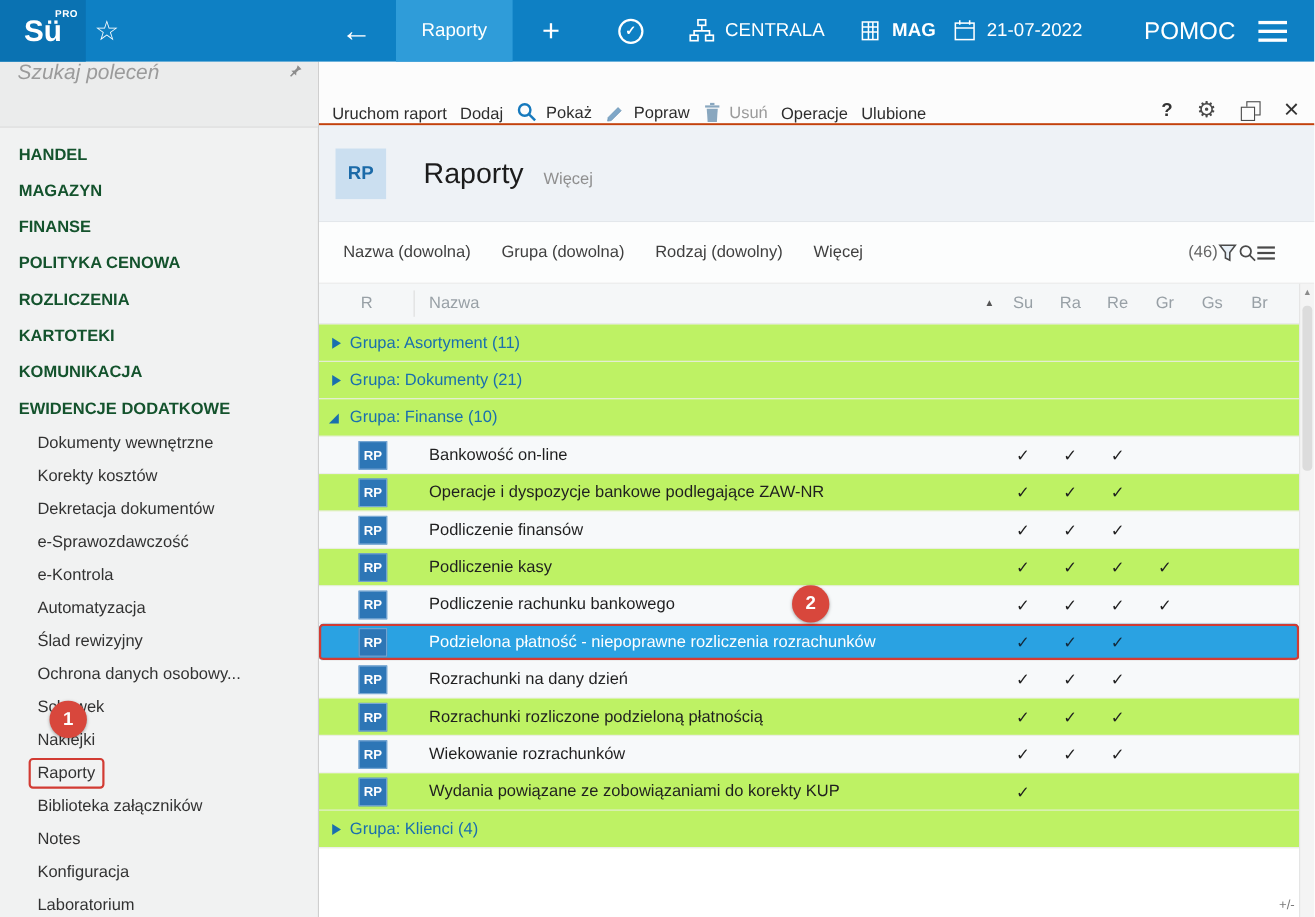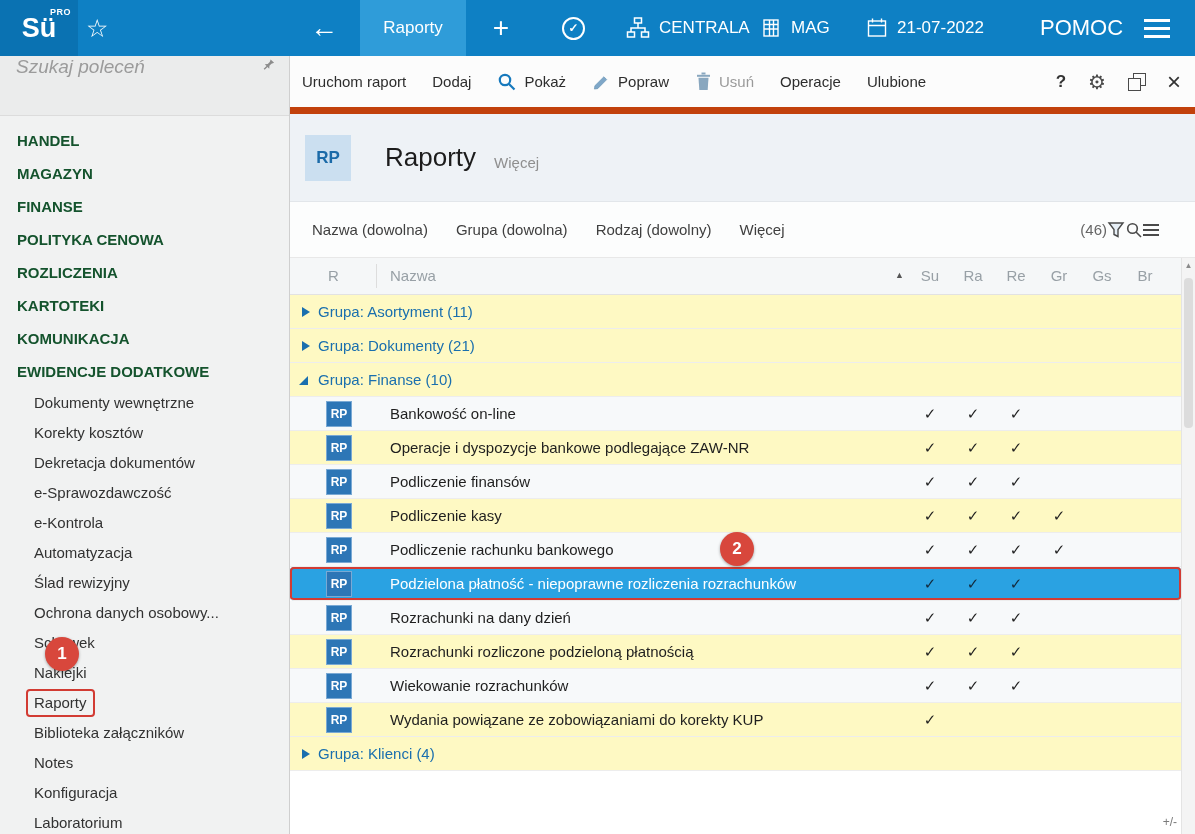--- a/index.html
+++ b/index.html
@@ -13,40 +13,40 @@
   .logo-text { font-size:27px; font-weight:bold; }
   .logo-badge { position:absolute; top:7px; right:7px; font-size:9px; font-weight:bold; letter-spacing:.5px; }
   .tb-star { left:86px; font-size:25px; }
   .tb-back { left:302px; width:44px; font-size:28px; justify-content:center; font-weight:200; }
   .tab-active { left:360px; width:106px; background:#2f9cd9; justify-content:center; font-size:17px; }
   .tab-plus { left:478px; width:46px; font-size:28px; font-weight:200; justify-content:center; }
   .tb-check { left:562px; }
   .check-circle { width:23px; height:23px; border:2px solid #fff; border-radius:50%; display:flex; align-items:center; justify-content:center; font-size:12px; font-weight:bold; }
   .tb-group { gap:9px; font-size:17px; }
   .g-central { left:626px; }
-  .g-mag { left:760px; }
+  .g-mag { left:780px;font-weight:bold; }
   .g-date { left:866px; }
   .tb-help { left:1040px; font-size:22px; }
   .tb-menu { left:1144px; }
   .burger { width:26px; height:19px; border-top:3px solid #fff; border-bottom:3px solid #fff; position:relative; }
   .burger::after { content:""; position:absolute; left:0; right:0; top:5px; height:3px; background:#fff; }
 
   
   .sidebar { position:absolute; left:0; top:56px; width:290px; bottom:0; background:#f1f2f2; border-right:1px solid #cfcfcf; }
   .search { height:60px; background:#ebecec; border-bottom:1px solid #dcdcdc; display:flex; align-items:flex-start; padding:0 14px 0 16px; }
   .search input { flex:1; border:none; background:transparent; outline:none; font-family:"Liberation Sans",sans-serif; font-size:19px; font-style:italic; color:#9b9b9b; }
   .search input::placeholder { color:#9b9b9b; font-style:italic; }
   .navlist { padding-top:8px; }
   .cat { height:33px; line-height:33px; padding-left:17px; color:#14532d; font-weight:bold; font-size:15px; }
   .sub { height:30px; line-height:30px; padding-left:34px; color:#323232; font-size:15px; white-space:nowrap; }
   .raporty-box { display:inline-block; border:2px solid #d23b33; border-radius:4px; padding:0 6px; margin-left:-8px; line-height:24px; }
 
   
   .main { position:absolute; left:290px; top:56px; right:0; bottom:0; background:#fff; }
-  .toolbar { height:58px; display:flex; align-items:center; gap:26px; padding:0 14px 0 12px; border-bottom:7px solid #c2410c; font-size:15px; color:#2d2d2d; background:#fcfcfc; }
+  .toolbar { height:58px; display:flex; align-items:flex-end; gap:12px; padding:0 14px 0 12px; border-bottom:2px solid #c2410c; font-size:15px; color:#2d2d2d; background:#fcfcfc; }
   .tbi { display:flex; align-items:center; gap:7px; cursor:default; }
   .tbi.disabled { color:#9a9a9a; }
   .toolbar-right { margin-left:auto; display:flex; align-items:center; gap:22px; }
   .q-help { font-size:17px; font-weight:bold; color:#333; }
   .gear { font-size:20px; color:#4a4a4a; line-height:1; }
   .win-icon { position:relative; width:17px; height:17px; }
   .win-icon::before { content:""; position:absolute; left:5px; top:0; width:11px; height:11px; border:1.5px solid #4a4a4a; }
   .win-icon::after { content:""; position:absolute; left:0; top:5px; width:11px; height:11px; border:1.5px solid #4a4a4a; background:#fcfcfc; }
   .close-x { font-size:24px; color:#333; line-height:1; }
 
@@ -60,21 +60,21 @@
   .list-icon { width:16px; height:12px; border-top:2px solid #4a4a4a; border-bottom:2px solid #4a4a4a; position:relative; }
   .list-icon::after { content:""; position:absolute; left:0; right:0; top:3px; height:2px; background:#4a4a4a; }
 
   .gridhead { position:relative; height:37px; background:#f5f7f8; border-bottom:1px solid #e2e2e2; color:#98a0a6; font-size:15px; margin-right:14px; }
   .gh-r { position:absolute; left:38px; top:9px; }
   .gh-sep { position:absolute; left:86px; top:6px; bottom:6px; width:1px; background:#ddd; }
   .gh-name { position:absolute; left:100px; top:9px; }
   .gh-sort { position:absolute; left:605px; top:12px; font-size:9px; color:#555; }
 
   .grid { margin-right:14px; }
-  .row { position:relative; height:34px; border-bottom:1px solid #ededed; background:#fef9c3; }
+  .row { position:relative; height:34px; border-bottom:1px solid #ededed; background:#bef264; }
   .row.alt { background:#f7f9fa; }
   .chk { position:absolute; top:8px; width:26px; text-align:center; font-size:15px; color:#1f1f1f; }
   .c0{left:627px}.c1{left:670px}.c2{left:713px}.c3{left:756px}.c4{left:799px}.c5{left:842px}
   .ghc { top:9px; color:#98a0a6; }
   .tri-c { position:absolute; left:12px; top:12px; width:0; height:0; border-left:8px solid #1a6fae; border-top:5px solid transparent; border-bottom:5px solid transparent; }
   .tri-e { position:absolute; left:9px; top:13px; width:0; height:0; border-bottom:9px solid #1a6fae; border-left:9px solid transparent; }
   .glabel { position:absolute; left:28px; top:8px; color:#1a6fae; font-size:15px; }
   .rp { position:absolute; left:36px; top:4px; width:26px; height:26px; background:#2d76b6; border:1px solid #7aa9d4; color:#fff; font-size:12px; font-weight:bold; display:flex; align-items:center; justify-content:center; }
   .rname { position:absolute; left:100px; top:8px; font-size:15px; color:#1f1f1f; white-space:nowrap; }
   .row.selected { background:#2aa2e2; box-shadow:inset 0 0 0 2px #d23b33; border-radius:4px; }

